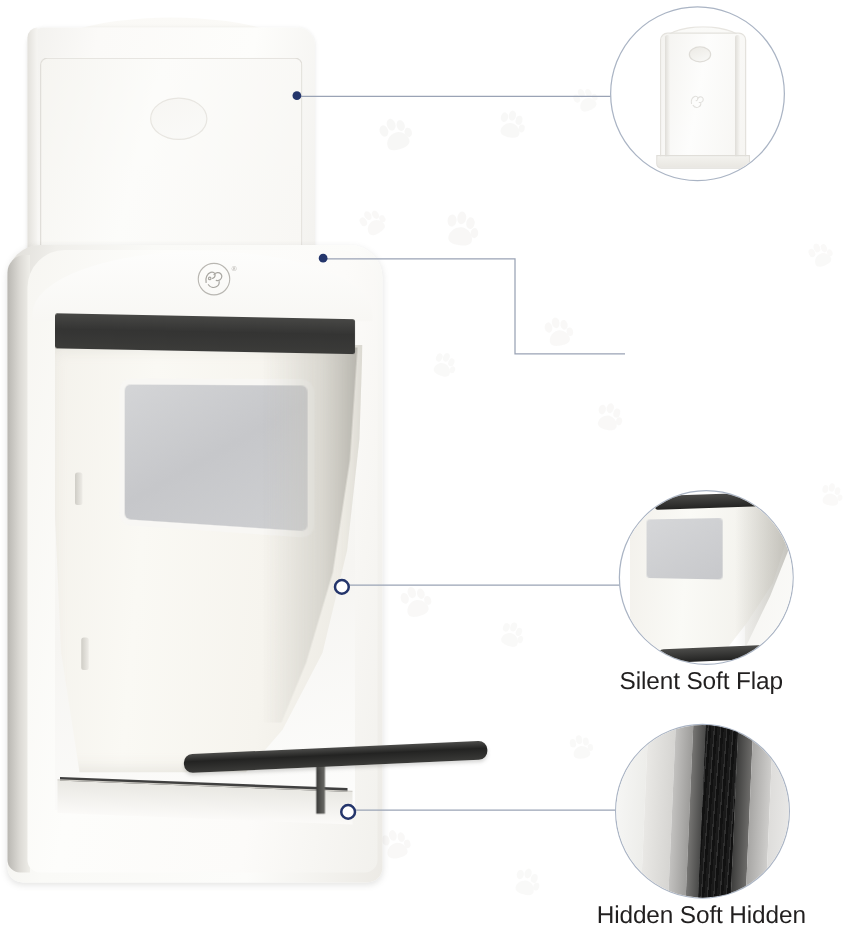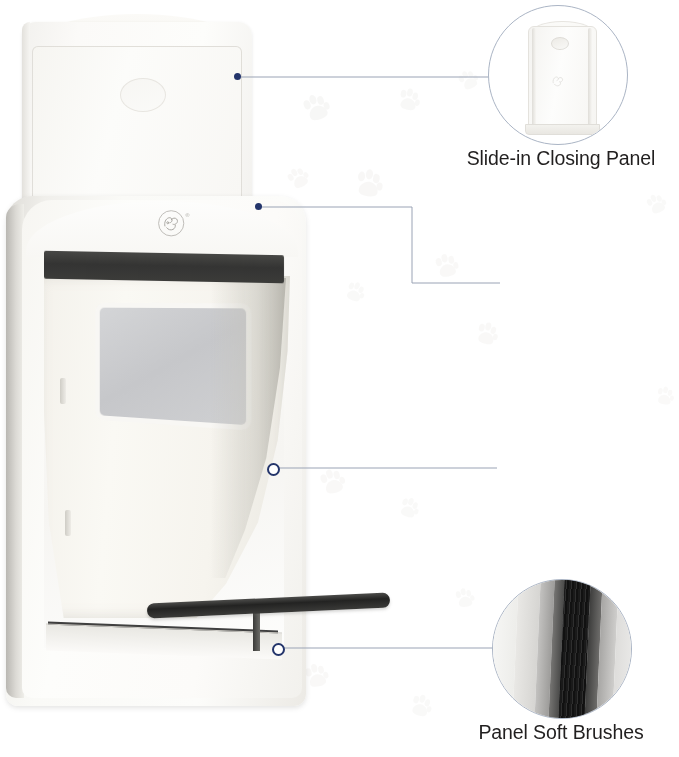--- a/index.html
+++ b/index.html
@@ -630,34 +630,45 @@
         <svg viewBox="0 0 24 20">
           <g fill="none" stroke="#cbc9c4" stroke-width="1" stroke-linecap="round">
             <path d="M5 13c-.8-3 .8-6 3-6.8 1.6-.6 3.2.4 3.2 1.9 0 1.2-.8 2-1.7 2.3"></path>
             <path d="M11 8c1.2-1.6 3.4-1.9 4.6-.6 1.1 1.1 1 3-.5 4-.8.6-1.8.8-2.6.5"></path>
             <path d="M6.6 14.8c1.2 1.7 3.6 2.3 5.4 1.4 1.4-.7 2.2-2.1 2-3.5"></path>
           </g>
         </svg>
       </div>
       <div class="c1-base"></div>
     </div>
-    <div class="caption" style="top:147px">Slide-in Closing Panel</div>
   </div>
 
 
+  <div class="callout" style="left:443px;top:382px;width:236px;height:180px">
+    <div class="circle" style="left:52px;top:10px;width:138px;height:138px">
+      <div class="c3-back"></div>
+      <div class="c3-flap"></div>
+      <div class="c3-win"></div>
+      <div class="c3-shadow"></div>
+      <div class="c3-rail-top"></div>
+      <div class="c3-stem"></div>
+      <div class="c3-rail-bot"></div>
+    </div>
+    <div class="caption" style="top:152px">Silent Soft Flap</div>
+  </div>
 
   <div class="callout" style="left:443px;top:568px;width:236px;height:189px">
     <div class="circle" style="left:49px;top:11px;width:138px;height:138px">
       <div class="c4">
         <div class="c4-band" style="left:-14px;width:36px;background:linear-gradient(90deg,#fbfbfa,#ededea)"></div>
         <div class="c4-band" style="left:22px;width:22px;background:linear-gradient(90deg,#e9e8e5,#d6d5d2)"></div>
         <div class="c4-band" style="left:44px;width:14px;background:linear-gradient(90deg,#c3c2c0,#9d9c9a)"></div>
         <div class="c4-band" style="left:58px;width:10px;background:linear-gradient(90deg,#767573,#4a4a49)"></div>
         <div class="c4-band" style="left:68px;width:26px;background:repeating-linear-gradient(92deg,#1a1a1a 0 2px,#2e2e2e 2px 3px,#111 3px 5px),linear-gradient(90deg,#141414,#242424)"></div>
         <div class="c4-band" style="left:94px;width:12px;background:linear-gradient(90deg,#3d3d3c,#6e6d6b)"></div>
         <div class="c4-band" style="left:106px;width:16px;background:linear-gradient(90deg,#a7a6a4,#cfcecc)"></div>
         <div class="c4-band" style="left:122px;width:40px;background:linear-gradient(90deg,#dedddb,#f8f8f7)"></div>
       </div>
     </div>
-    <div class="caption" style="top:153px">Panel Soft Brushes</div>
+    <div class="caption" style="top:153px">Hidden Soft Hidden</div>
   </div>
 
 </div>
 
 </body></html>

